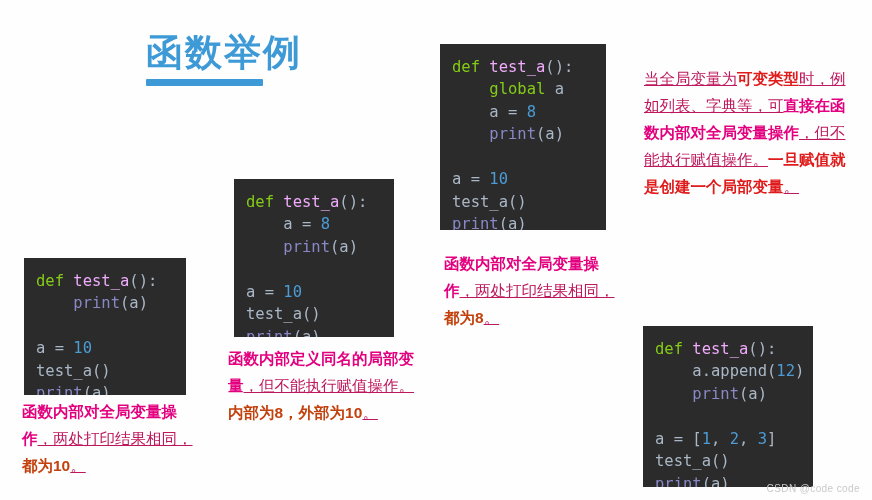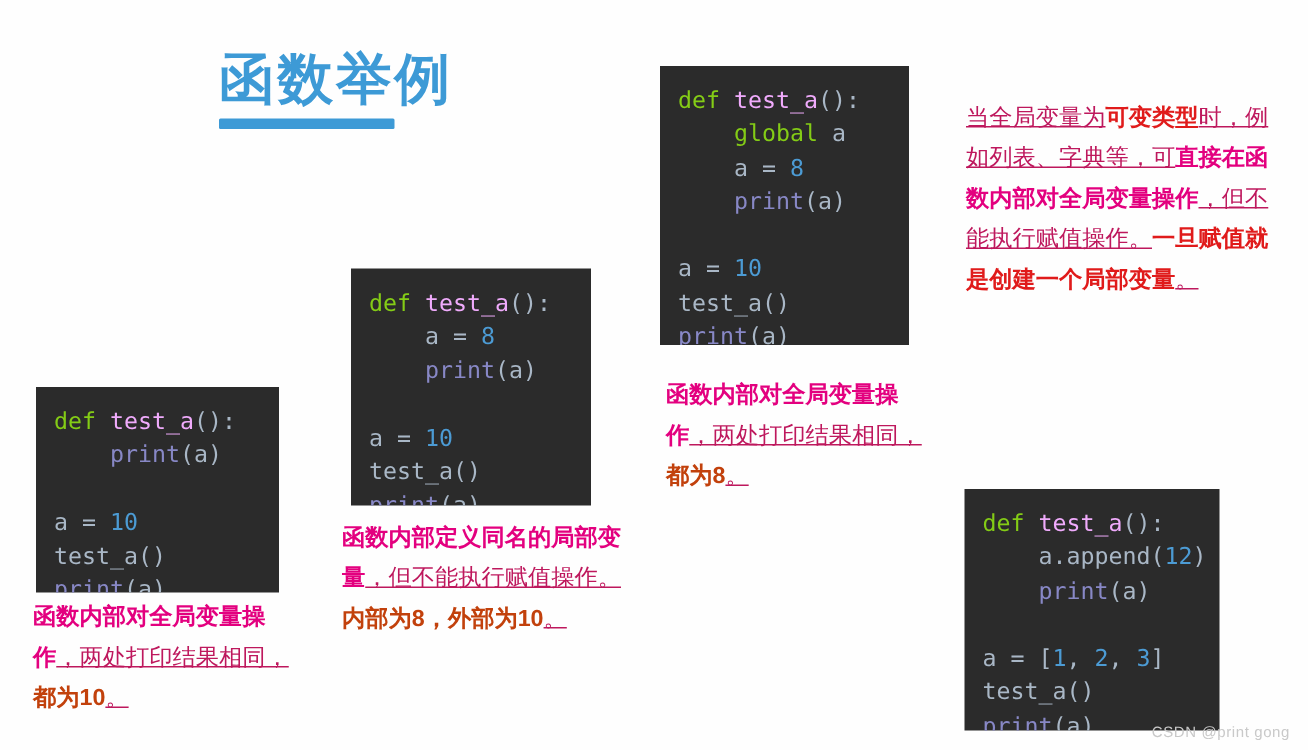--- a/index.html
+++ b/index.html
@@ -111,15 +111,15 @@
   <pre class="code-block" id="code-4" style="background: rgb(43, 43, 43);"><span class="pad"><span class="tok-kw">def </span><span class="tok-fn">test_a</span><span class="tok-plain">():</span></span><span class="pad"><span class="tok-var">    a.append(</span><span class="tok-num">12</span><span class="tok-plain">)</span></span><span class="pad"><span class="tok-plain">    </span><span class="tok-print">print</span><span class="tok-plain">(a)</span></span><span class="pad">&nbsp;</span><span class="pad"><span class="tok-var">a = [</span><span class="tok-num">1</span><span class="tok-var">, </span><span class="tok-num">2</span><span class="tok-var">, </span><span class="tok-num">3</span><span class="tok-var">]</span></span><span class="pad"><span class="tok-var">test_a()</span></span><span class="pad"><span class="tok-print">print</span><span class="tok-plain">(a)</span></span></pre>
 
   <div class="annot" id="annot-1"><span class="magenta">函数内部对全局变量操作</span><span class="plain">，两处打印结果相同，</span><span class="blue">都为10</span><span class="plain">。</span></div>
 
   <div class="annot" id="annot-2"><span class="magenta">函数内部定义同名的局部变量</span><span class="plain">，但不能执行赋值操作。</span><span class="blue">内部为8，外部为10</span><span class="plain">。</span></div>
 
   <div class="annot" id="annot-3"><span class="magenta">函数内部对全局变量操作</span><span class="plain">，两处打印结果相同，</span><span class="blue">都为8</span><span class="plain">。</span></div>
 
   <div class="annot" id="annot-4"><span class="plain">当全局变量为</span><span class="red">可变类型</span><span class="plain">时，例如列表、字典等，可</span><span class="magenta">直接在函数内部对全局变量操作</span><span class="plain">，但不能执行赋值操作。</span><span class="red">一旦赋值就是创建一个局部变量</span><span class="plain">。</span></div>
 
-  <div id="watermark">CSDN @print gong</div>
+  <div id="watermark">CSDN @code code</div>
 
 </div>
 
 </body></html>

